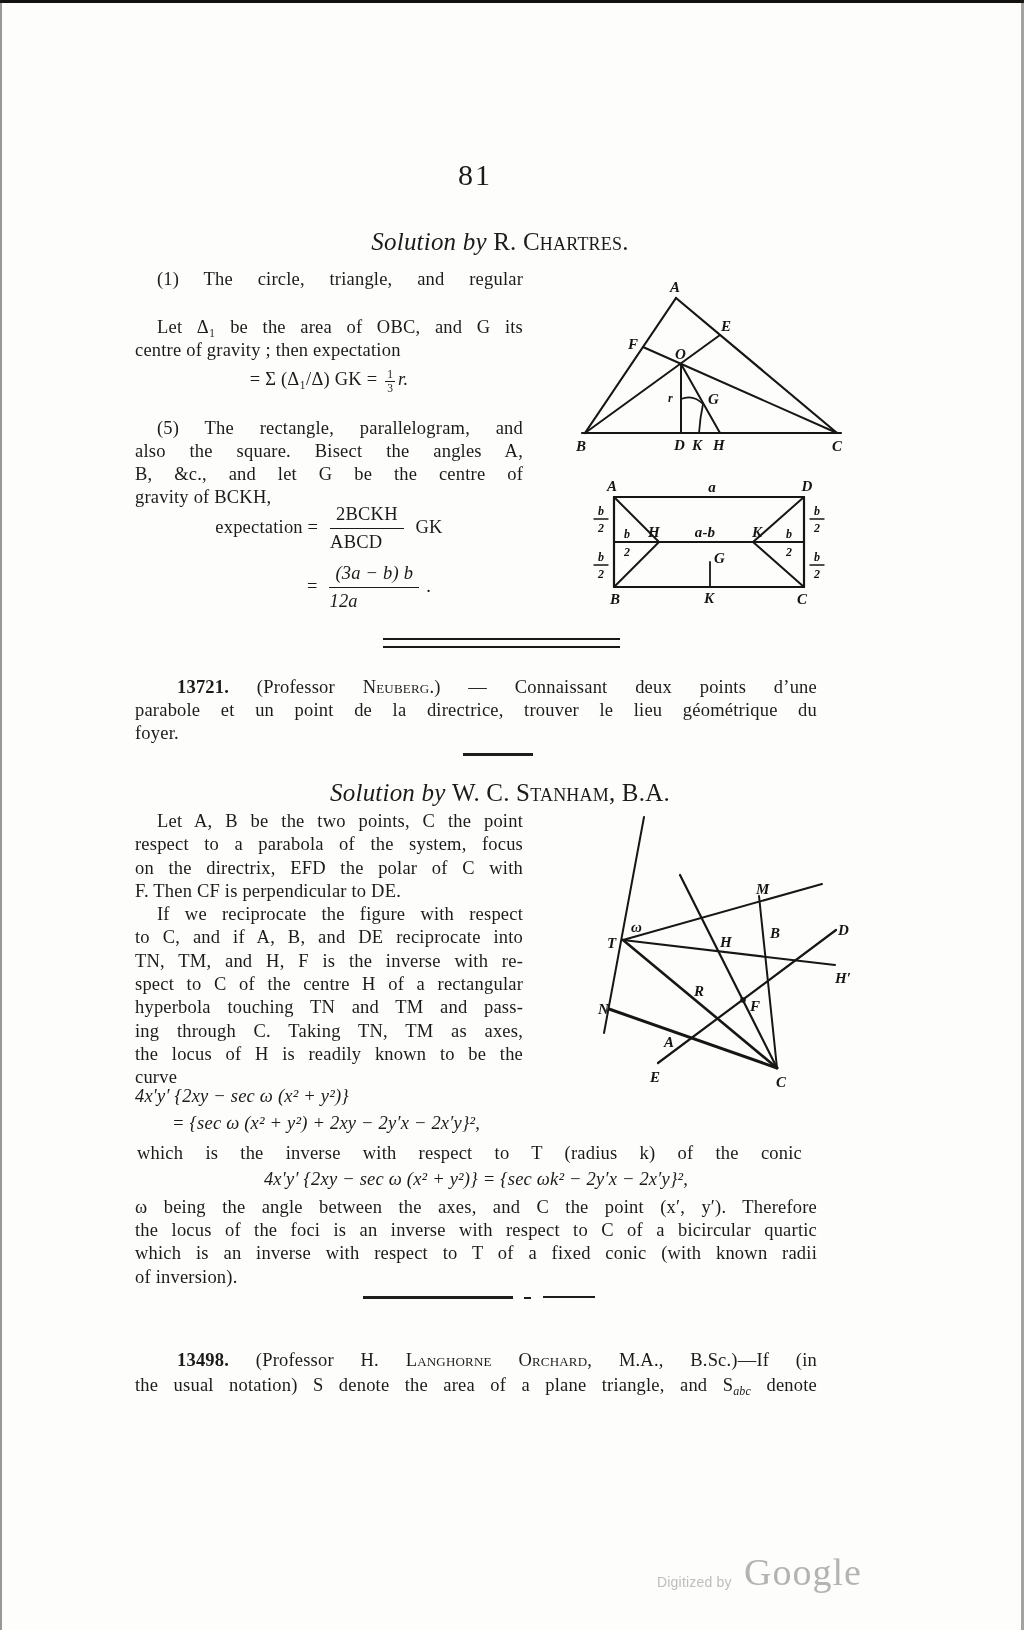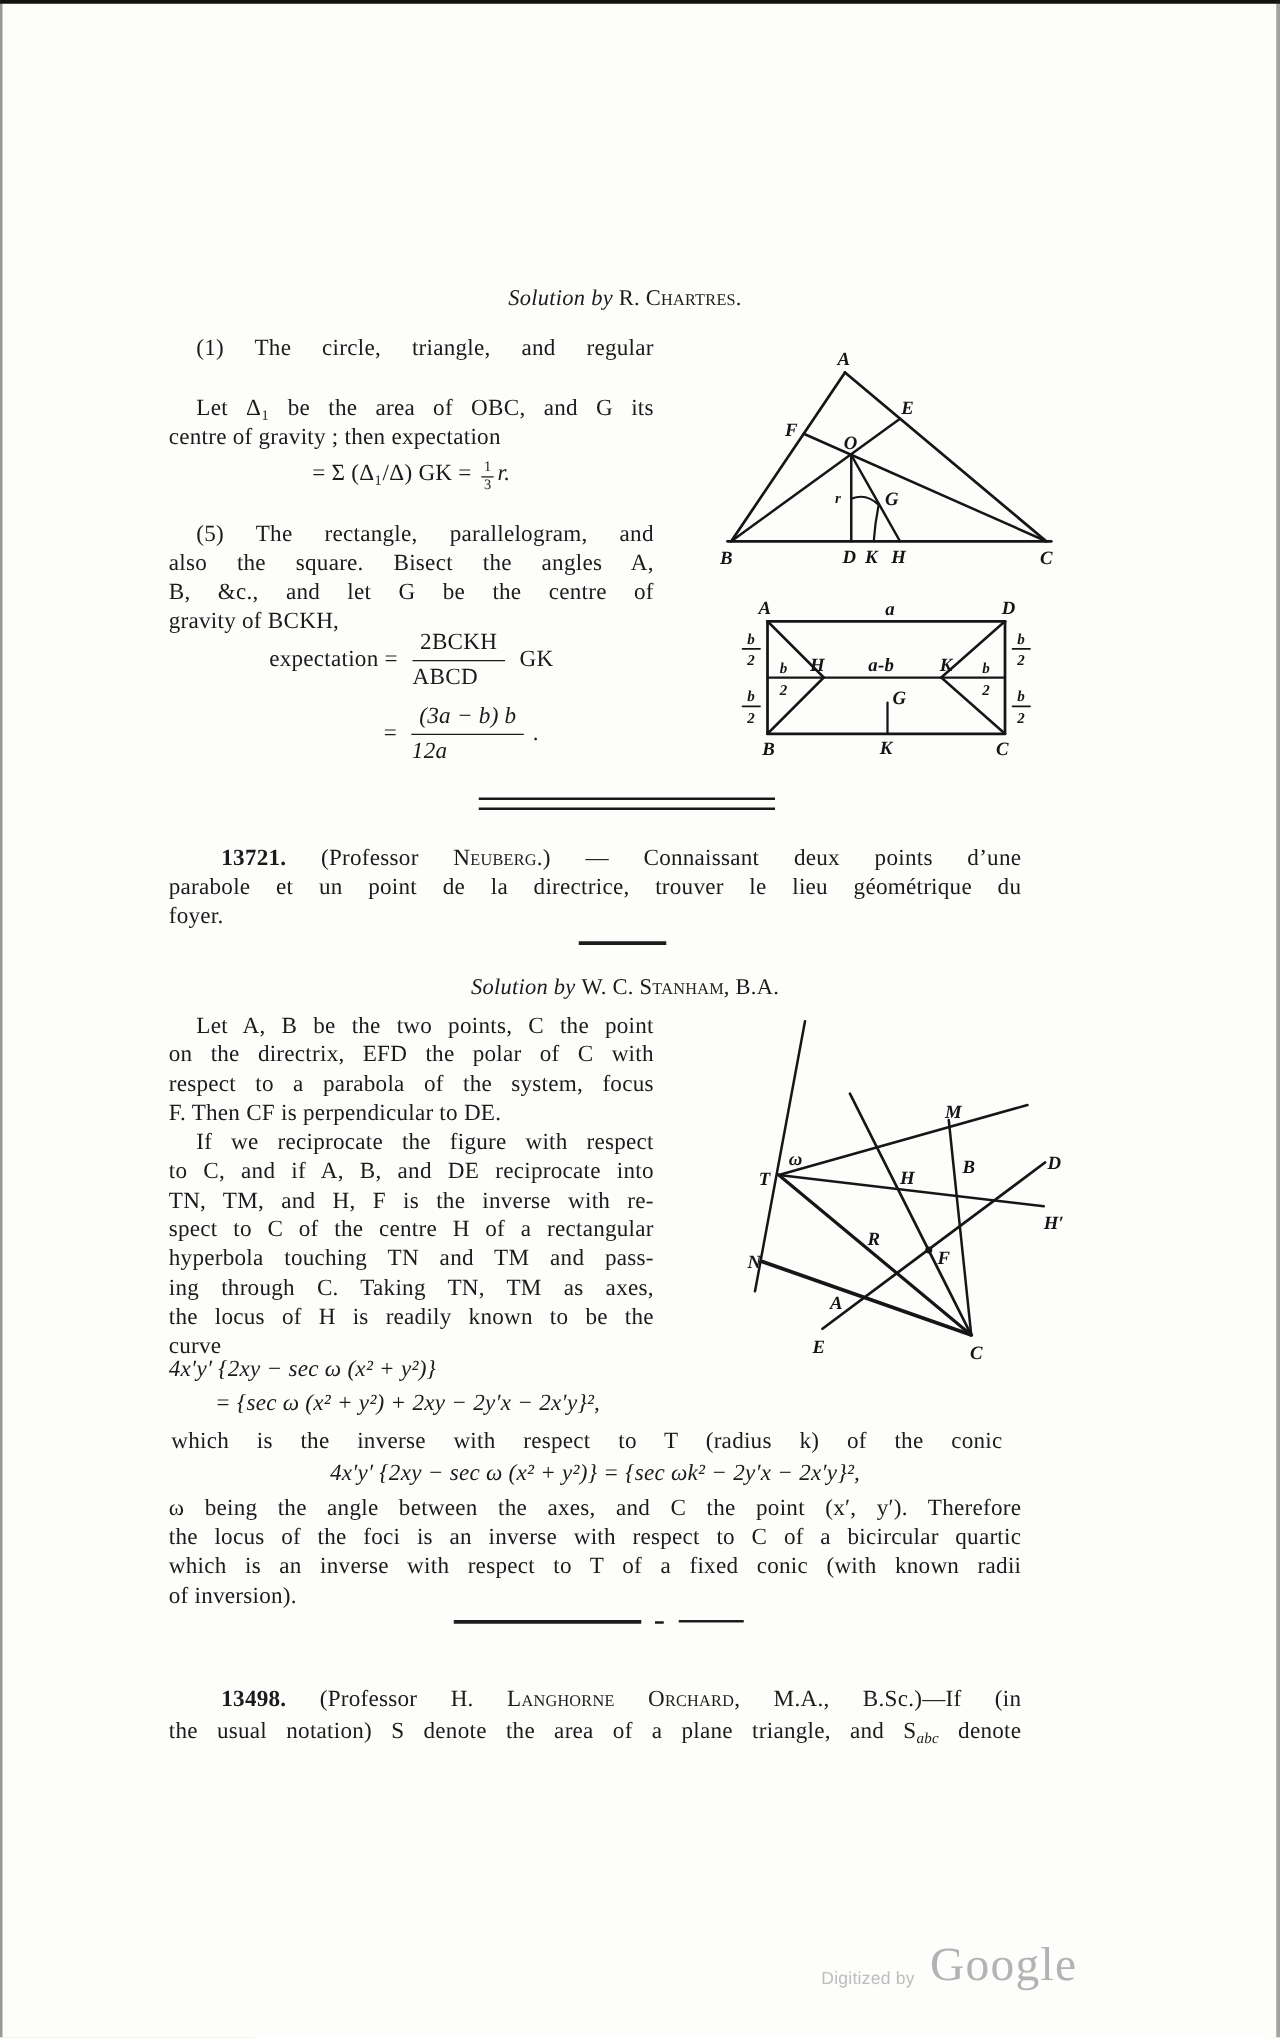--- a/index.html
+++ b/index.html
@@ -24,35 +24,36 @@
   .math{font-style:italic;font-size:18.5px;}
   .frac{display:inline-block;vertical-align:middle;text-align:left;margin:0 7px;line-height:1.25;}
   .fnum{display:block;border-bottom:1.8px solid #1b1b1b;padding:0 6px 2px;}
   .fden{display:block;padding-top:2px;}
   .sfrac{display:inline-block;vertical-align:-7px;text-align:center;font-size:11.5px;line-height:1;margin:0 3px;}
   .sfnum{display:block;border-bottom:1.2px solid #1b1b1b;padding:0 2px 1px;}
   .sfden{display:block;padding-top:1px;}
   .rule-double{height:6px;border-top:2.5px solid #181818;border-bottom:2px solid #181818;}
   .rule-bar{background:#1d1d1d;height:2.5px;}
   .pagenum{font-size:30px;letter-spacing:2px;}
-  .heading{font-size:18px;}
+  .heading{font-size:25px;}
   svg .ln{stroke:#161616;fill:none;stroke-linecap:round;}
   svg text{font-family:"Liberation Serif","DejaVu Serif",serif;font-style:italic;font-weight:bold;font-size:15px;fill:#141414;}
   svg text.small{font-size:12px;}
   .wm-dig{font-family:"Liberation Sans","DejaVu Sans",sans-serif;font-size:14px;color:#bdbdbd;}
   .wm-goog{font-size:38px;color:#b3b3b3;letter-spacing:1px;}
 </style>
 </head>
 <body>
 
 <div class="page">
   <div class="edge-top"></div>
   <div class="edge-left"></div>
   <div class="edge-right"></div>
 
+  <div class="abs ctr pagenum" style="left:135px;top:158px;width:680px;">81</div>
 
   <div class="abs ctr heading" style="left:135px;top:228px;width:730px;">
     <span class="it">Solution by</span>
     <span class="sc">R. Chartres.</span>
   </div>
 
   <div class="abs t" style="left:135px;top:268px;width:388px;">
     <div class="jl ind">(1) The circle, triangle, and regular</div>
   </div>
   <div class="abs t" style="left:135px;top:316px;width:388px;">
@@ -165,22 +166,22 @@
 
   <div class="abs rule-bar" style="left:463px;top:753px;width:70px;"></div>
 
   <div class="abs ctr heading" style="left:135px;top:779px;width:730px;">
     <span class="it">Solution by</span>
     <span class="sc">W. C. Stanham, B.A.</span>
   </div>
 
   <div class="abs t" style="left:135px;top:810px;width:388px;line-height:23.3px;">
     <div class="jl ind">Let A, B be the two points, C the point</div>
+    <div class="jl">respect to a parabola of the system, focus</div>
     <div class="jl">on the directrix, EFD the polar of C with</div>
-    <div class="jl">respect to a parabola of the system, focus</div>
     <div class="ll">F.   Then CF is perpendicular to DE.</div>
     <div class="jl ind">If we reciprocate the figure with respect</div>
     <div class="jl">to C, and if A, B, and DE reciprocate into</div>
     <div class="jl">TN, TM, and H, F is the inverse with re-</div>
     <div class="jl">spect to C of the centre H of a rectangular</div>
     <div class="jl">hyperbola touching TN and TM and pass-</div>
     <div class="jl">ing through C.  Taking TN, TM as axes,</div>
     <div class="jl">the locus of H is readily known to be the</div>
     <div class="ll">curve</div>
   </div>

